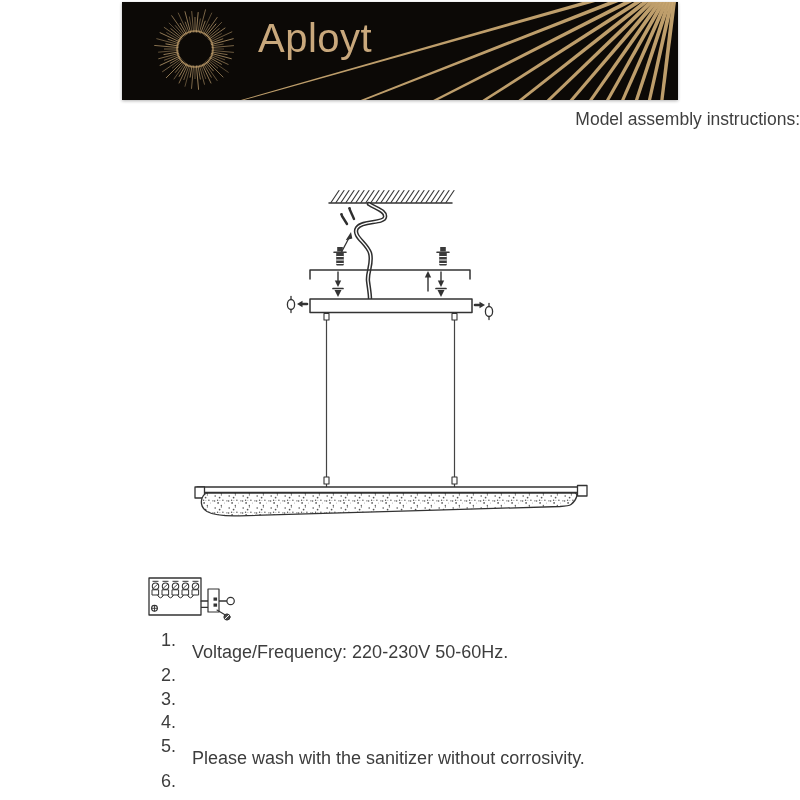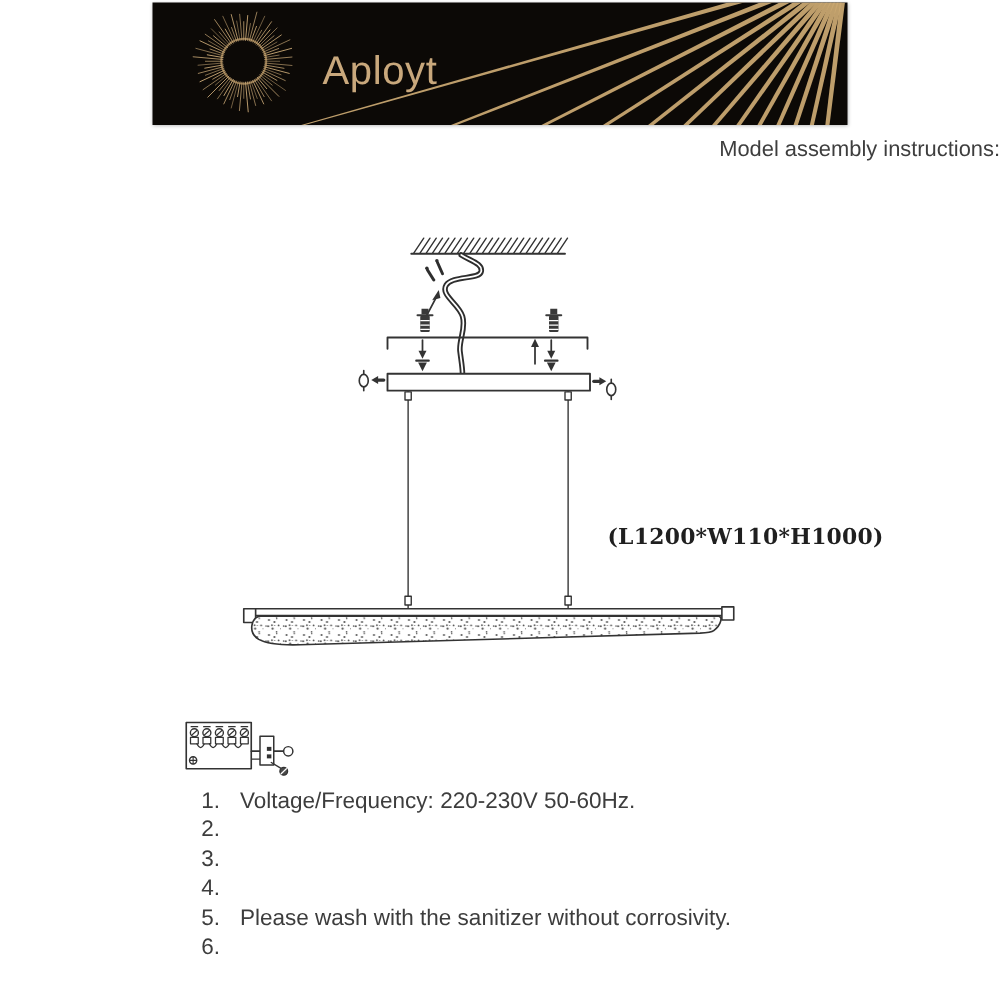--- a/index.html
+++ b/index.html
@@ -3,40 +3,40 @@
 <meta charset="utf-8">
 <style>
   html,body{margin:0;padding:0;background:#ffffff;}
   .page{position:relative;width:800px;height:800px;background:#fff;
         font-family:"Liberation Sans",sans-serif;overflow:hidden;}
 
   
   .banner{position:absolute;left:122px;top:2px;width:556px;height:98px;
           background:#0c0906;overflow:hidden;box-shadow:0 1px 3px rgba(0,0,0,.3);}
   .banner svg{position:absolute;left:0;top:0;}
-  .brand{position:absolute;left:136px;top:30px;font-size:32px;font-weight:300;
+  .brand{position:absolute;left:136px;top:12px;font-size:40px;font-weight:300;
          color:#c9a87c;letter-spacing:.5px;line-height:48px;}
 
   
   .title-block{position:absolute;left:0;top:109px;width:800px;text-align:right;
                color:#3e3e3e;font-size:17.5px;line-height:21.5px;}
 
   
   .diagram{position:absolute;left:0;top:0;width:800px;height:800px;}
 
   
   .dims{position:absolute;left:486px;top:420px;font-family:"DejaVu Serif",serif;
         font-weight:bold;font-size:17.5px;color:#1f1f1f;letter-spacing:.2px;}
 
   
   .instructions{position:absolute;left:161px;top:629px;color:#3d3d3d;
                 font-size:18px;line-height:23.4px;}
   .instr-row{display:flex;}
   .instr-num{width:31px;flex:0 0 31px;}
-  .instr-text{white-space:nowrap;}
+  .instr-text{white-space:nowrap;margin-top:12px;}
 </style>
 </head>
 <body>
 
 <div class="page">
 
   <div class="banner">
     <svg width="556" height="98" viewBox="0 0 556 98">
       <circle cx="73" cy="47" r="18" fill="none" stroke="#b99764" stroke-width="1.6" opacity="0.75"></circle>
       <g id="starburst">
@@ -312,21 +312,20 @@
         <rect x="213.5" y="597.5" width="3.6" height="3.2" fill="#333"></rect>
         <rect x="213.5" y="603.5" width="3.6" height="3.2" fill="#333"></rect>
         <line x1="217" y1="610" x2="224.5" y2="614.5" stroke="#333" stroke-width="1.1"></line>
         <circle cx="230.6" cy="601" r="3.7" fill="#fff" stroke="#333" stroke-width="1.2"></circle>
         <circle cx="227" cy="617" r="3.1" fill="#4a4a4a" stroke="#333" stroke-width="1"></circle>
         <line x1="224.9" y1="619" x2="229.1" y2="615" stroke="#fff" stroke-width="1"></line>
       </g>
     </g>
   </svg>
 
-  <div class="dims">(L1200*W110*H1000)</div>
 
   <div class="instructions">
     <div class="instr-row">
       <span class="instr-num">1.</span>
       <span class="instr-text">Voltage/Frequency: 220-230V 50-60Hz.</span>
     </div>
     <div class="instr-row">
       <span class="instr-num">2.</span>
     </div>
     <div class="instr-row">

